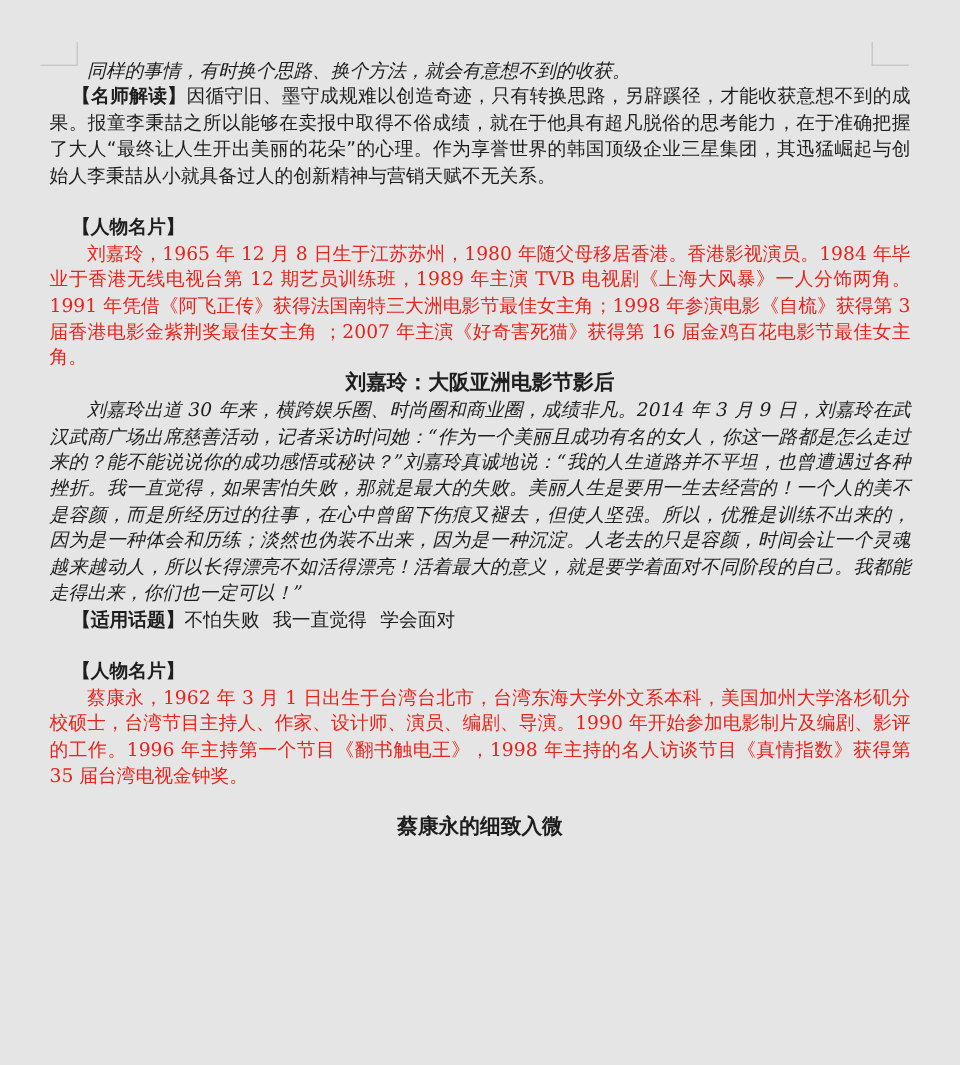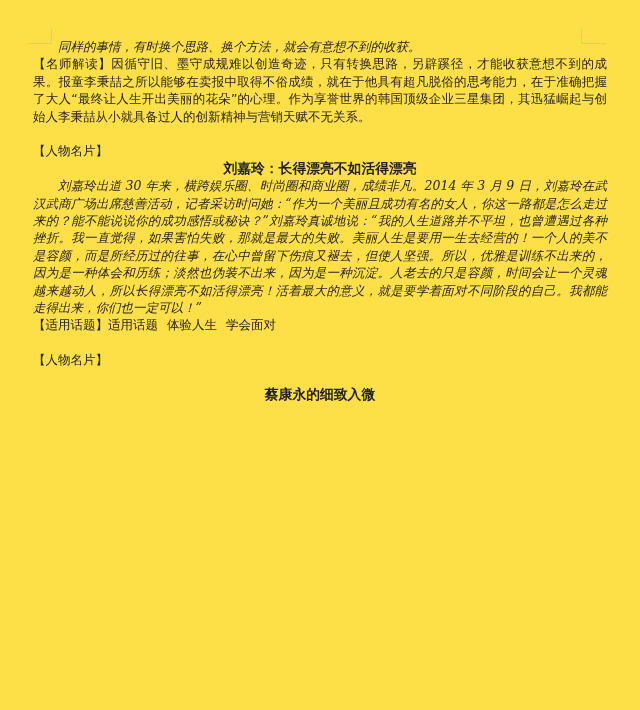--- a/index.html
+++ b/index.html
@@ -7,21 +7,21 @@
     padding: 0;
     width: 640px;
     height: 710px;
     background: #ffffff;
     overflow: hidden;
   }
   .page {
     position: relative;
     width: 640px;
     height: 710px;
-    background: #fde047;
+    background: #e5e5e5;
     font-family: "Liberation Sans", sans-serif;
     color: #1e1e1e;
   }
   
   .mark {
     position: absolute;
     width: 24px;
     height: 15px;
     top: 28px;
   }
@@ -46,21 +46,21 @@
   }
   p { margin: 0; padding: 0; }
   .indent { text-indent: 2em; }
   .kai {
     font-family: "DejaVu Serif", "Liberation Serif", serif;
     font-style: italic;
   }
   .hei {
     font-family: "DejaVu Sans", "Liberation Sans", sans-serif;
   }
-  .lbl { font-weight: normal; font-style: normal; }
+  .lbl { font-weight: bold; font-style: normal; margin-left: 15px; }
   .red {
     color: #e5241d;
     font-family: "DejaVu Serif", "Liberation Serif", serif;
   }
   .topics { word-spacing: 5px; }
   .title {
     margin: 0;
     font-size: 13.8px;
     font-weight: bold;
     text-align: center;
@@ -82,30 +82,32 @@
 
     <p class="kai indent">同样的事情，有时换个思路、换个方法，就会有意想不到的收获。</p>
 
     <p class="hei"><span class="lbl">【名师解读】</span><span>因循守旧、墨守成规难以创造奇迹，只有转换思路，另辟蹊径，才能收获意想不到的成果。报童李秉喆之所以能够在卖报中取得不俗成绩，就在于他具有超凡脱俗的思考能力，在于准确把握了大人“最终让人生开出美丽的花朵”的心理。作为享誉世界的韩国顶级企业三星集团，其迅猛崛起与创始人李秉喆从小就具备过人的创新精神与营销天赋不无关系。</span></p>
 
 
     <p class="spacer"></p>
 
     <p class="hei lbl">【人物名片】</p>
 
+    <p class="red indent">刘嘉玲，1965 年 12 月 8 日生于江苏苏州，1980 年随父母移居香港。香港影视演员。1984 年毕业于香港无线电视台第 12 期艺员训练班，1989 年主演 TVB 电视剧《上海大风暴》一人分饰两角。1991 年凭借《阿飞正传》获得法国南特三大洲电影节最佳女主角；1998 年参演电影《自梳》获得第 3 届香港电影金紫荆奖最佳女主角 ；2007 年主演《好奇害死猫》获得第 16 届金鸡百花电影节最佳女主角。</p>
 
-    <h2 class="title">刘嘉玲：长得漂亮不如活得漂亮</h2>
+    <h2 class="title">刘嘉玲：大阪亚洲电影节影后</h2>
 
 
     <p class="kai indent">刘嘉玲出道 30 年来，横跨娱乐圈、时尚圈和商业圈，成绩非凡。2014 年 3 月 9 日，刘嘉玲在武汉武商广场出席慈善活动，记者采访时问她：“作为一个美丽且成功有名的女人，你这一路都是怎么走过来的？能不能说说你的成功感悟或秘诀？”刘嘉玲真诚地说：“我的人生道路并不平坦，也曾遭遇过各种挫折。我一直觉得，如果害怕失败，那就是最大的失败。美丽人生是要用一生去经营的！一个人的美不是容颜，而是所经历过的往事，在心中曾留下伤痕又褪去，但使人坚强。所以，优雅是训练不出来的，因为是一种体会和历练；淡然也伪装不出来，因为是一种沉淀。人老去的只是容颜，时间会让一个灵魂越来越动人，所以长得漂亮不如活得漂亮！活着最大的意义，就是要学着面对不同阶段的自己。我都能走得出来，你们也一定可以！”</p>
 
 
-    <p class="hei topics"><span class="lbl">【适用话题】</span><span>适用话题 体验人生 学会面对</span></p>
+    <p class="hei topics"><span class="lbl">【适用话题】</span><span>不怕失败 我一直觉得 学会面对</span></p>
 
     <p class="spacer"></p>
 
     <p class="hei lbl">【人物名片】</p>
 
+    <p class="red indent">蔡康永，1962 年 3 月 1 日出生于台湾台北市，台湾东海大学外文系本科，美国加州大学洛杉矶分校硕士，台湾节目主持人、作家、设计师、演员、编剧、导演。1990 年开始参加电影制片及编剧、影评的工作。1996 年主持第一个节目《翻书触电王》，1998 年主持的名人访谈节目《真情指数》获得第 35 届台湾电视金钟奖。</p>
 
     <h2 class="title gap-top">蔡康永的细致入微</h2>
 
   </div>
 </div>
 
 </body></html>

